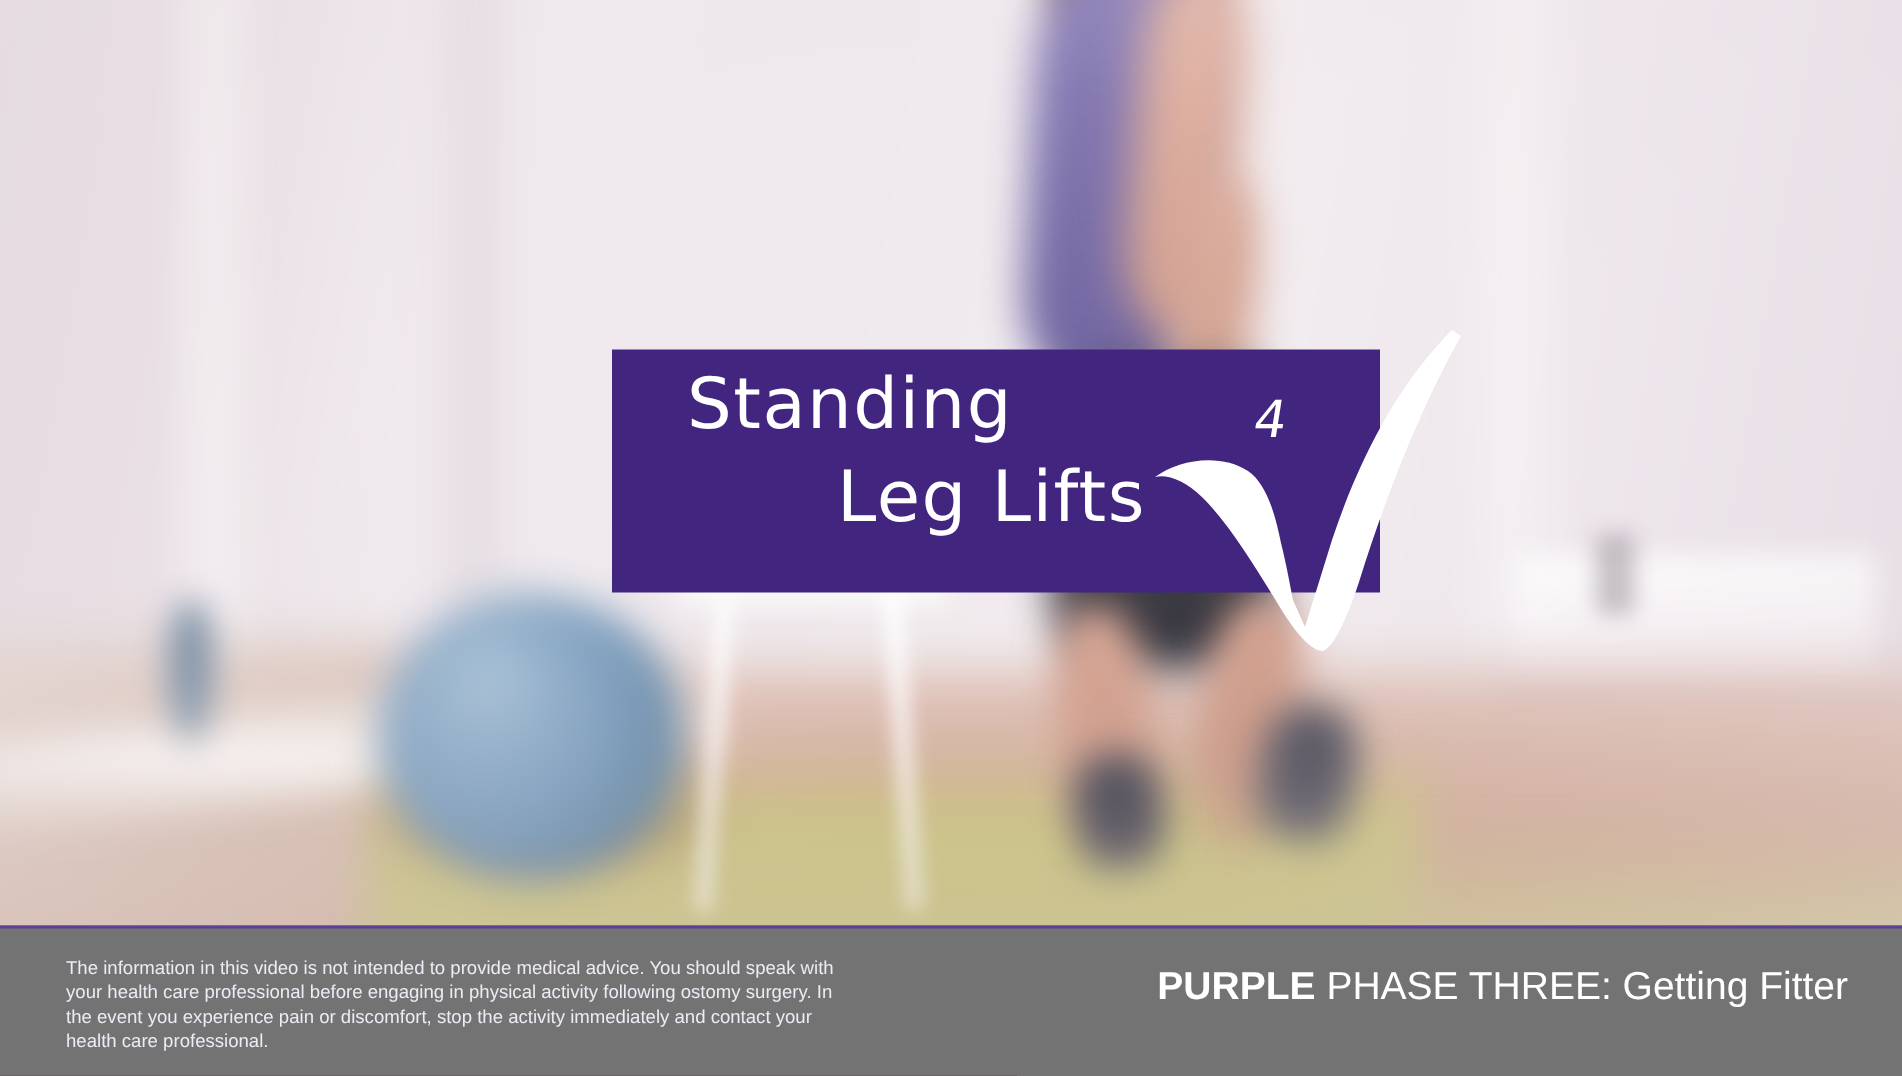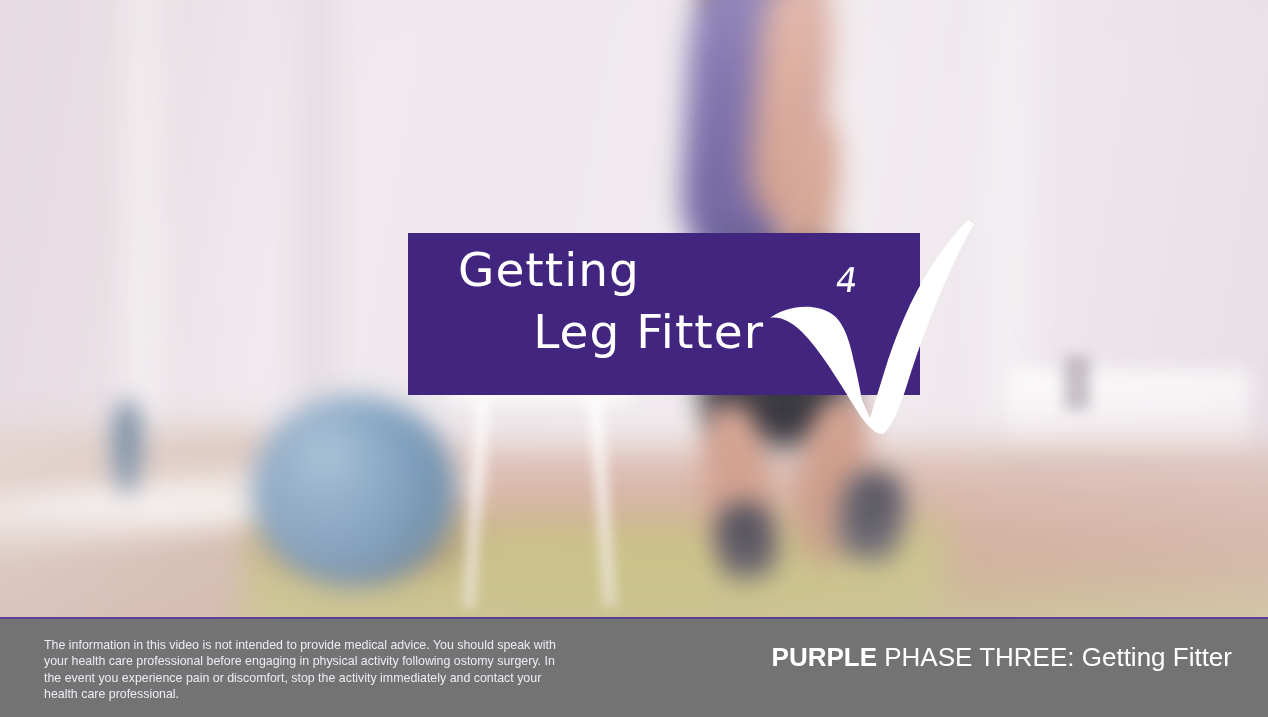--- a/index.html
+++ b/index.html
@@ -355,22 +355,22 @@
     <div class="bg-layer thigh-a"></div>
     <div class="bg-layer thigh-b"></div>
     <div class="bg-layer shoe-a"></div>
     <div class="bg-layer shoe-b"></div>
 
     <div class="bg-layer vignette"></div>
   </div>
 
   <div id="title-card">
     <div id="title-text">
-      <span class="title-line-1">Getting</span>
-      <span class="title-line-2">Leg Fitter</span>
+      <span class="title-line-1">Standing</span>
+      <span class="title-line-2">Leg Lifts</span>
     </div>
   </div>
 
   <div id="check-number">4</div>
 
   <svg id="checkmark" viewBox="0 0 215 225">
     <path d="M 8 108
              C 24 96, 52 92, 70 104
              C 82 112, 88 132, 92 152
              C 96 168, 98 180, 100 190

